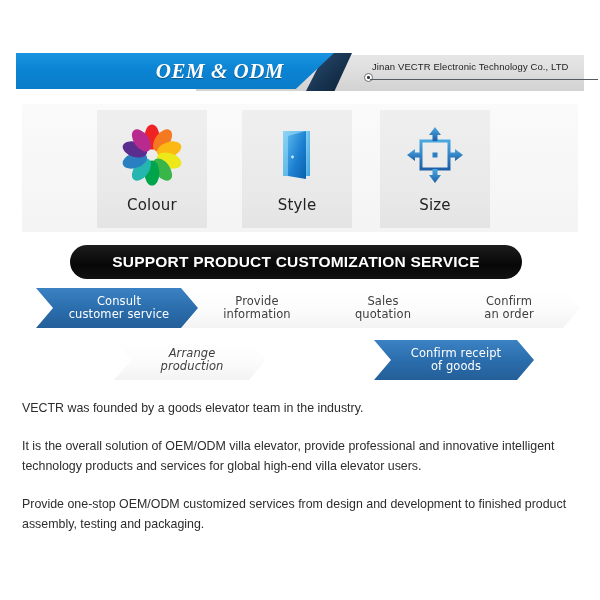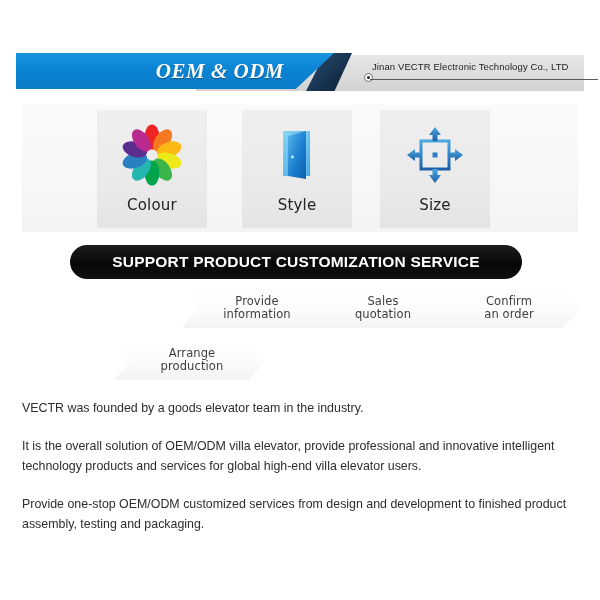--- a/index.html
+++ b/index.html
@@ -317,38 +317,46 @@
 
   </div>
 
   <div class="pill">
     <span class="pill-text">SUPPORT PRODUCT CUSTOMIZATION SERVICE</span>
   </div>
 
   <div class="flow">
 
     <div class="flow-row row-1">
+      <div class="chev blue" style="left:20px;  width:162px;">
+        <span class="chev-text">Consult
+customer service</span>
+      </div>
       <div class="chev light" style="left:166px; width:146px;">
         <span class="chev-text">Provide
 information</span>
       </div>
       <div class="chev light" style="left:294px; width:142px;">
         <span class="chev-text">Sales
 quotation</span>
       </div>
       <div class="chev light" style="left:418px; width:146px;">
         <span class="chev-text">Confirm
 an order</span>
       </div>
     </div>
 
     <div class="flow-row row-2">
-      <div class="chev light" style="left:98px;  width:152px;">
+      <div class="chev light" style="left:98px;  width:152px;font-style:italic;">
         <span class="chev-text">Arrange
 production</span>
+      </div>
+      <div class="chev blue" style="left:358px; width:160px;">
+        <span class="chev-text">Confirm receipt
+of goods</span>
       </div>
     </div>
 
   </div>
 
   <div class="body-copy">
     <p class="para">VECTR was founded by a goods elevator team in the industry.</p>
     <p class="para">It is the overall solution of OEM/ODM villa elevator, provide professional and innovative intelligent technology products and services for global high-end villa elevator users.</p>
     <p class="para">Provide one-stop OEM/ODM customized services from design and development to finished product assembly, testing and packaging.</p>
   </div>

